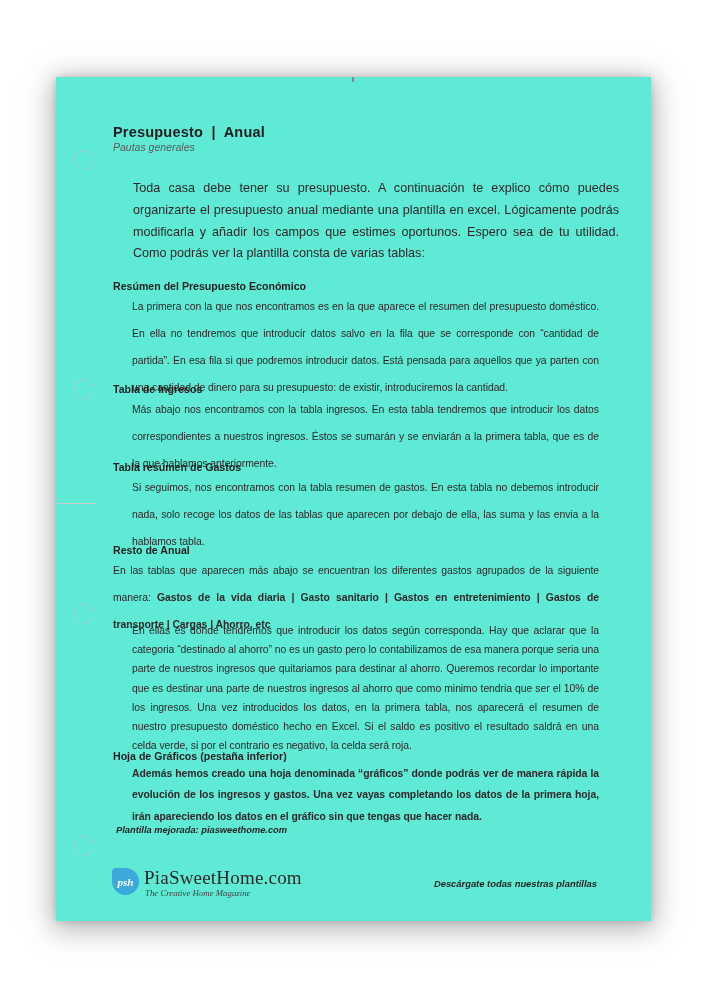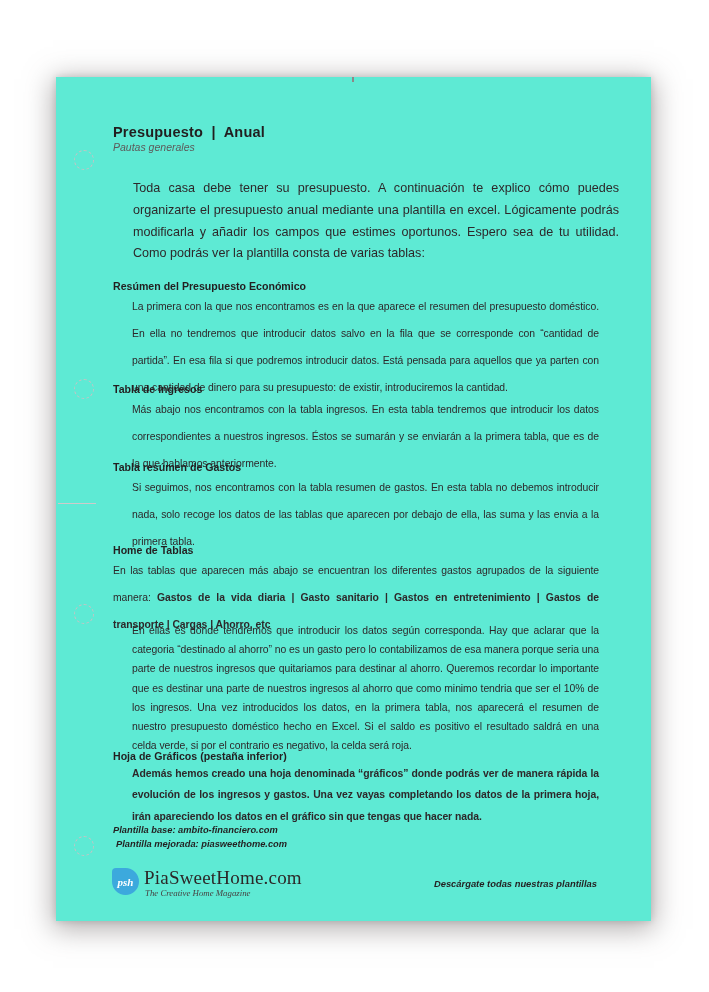--- a/index.html
+++ b/index.html
@@ -79,32 +79,31 @@
 
     <div class="blk intro" style="top:101px">Toda casa debe tener su presupuesto. A continuación te explico cómo puedes organizarte el presupuesto anual mediante una plantilla en excel. Lógicamente podrás modificarla y añadir los campos que estimes oportunos. Espero sea de tu utilidad. Como podrás ver la plantilla consta de varias tablas:</div>
 
     <div class="blk sec-h" style="top:203px">Resúmen del Presupuesto Económico</div>
     <div class="blk sec-b indent" style="top:216px">La primera con la que nos encontramos es en la que aparece el resumen del presupuesto doméstico. En ella no tendremos que introducir datos salvo en la fila que se corresponde con “cantidad de partida”. En esa fila si que podremos introducir datos. Está pensada para aquellos que ya parten con una cantidad de dinero para su presupuesto: de existir, introduciremos la cantidad.</div>
 
     <div class="blk sec-h" style="top:306px">Tabla de Ingresos</div>
     <div class="blk sec-b indent" style="top:319px">Más abajo nos encontramos con la tabla ingresos. En esta tabla tendremos que introducir los datos correspondientes a nuestros ingresos. Éstos se sumarán y se enviarán a la primera tabla, que es de la que hablamos anteriormente.</div>
 
     <div class="blk sec-h" style="top:384px">Tabla resúmen de Gastos</div>
-    <div class="blk sec-b indent" style="top:397px">Si seguimos, nos encontramos con la tabla resumen de gastos. En esta tabla no debemos introducir nada, solo recoge los datos de las tablas que aparecen por debajo de ella, las suma y las envia a la primera tabla.</div>
+    <div class="blk sec-b indent" style="top:397px">Si seguimos, nos encontramos con la tabla resumen de gastos. En esta tabla no debemos introducir nada, solo recoge los datos de las tablas que aparecen por debajo de ella, las suma y las envia a la hablamos tabla.</div>
 
-    <div class="blk sec-h" style="top:467px">Home de Tablas</div>
+    <div class="blk sec-h" style="top:467px">Resto de Anual</div>
     <div class="blk sec-b" style="top:480px"><span>En las tablas que aparecen más abajo se encuentran los diferentes gastos agrupados de la siguiente manera: </span><b>Gastos de la vida diaria  |  Gasto sanitario  |  Gastos en entretenimiento  |  Gastos de transporte  |  Cargas  |  Ahorro, etc</b></div>
 
     <div class="blk detail" style="top:544px">En ellas es donde tendremos que introducir los datos según corresponda. Hay que aclarar que la categoria “destinado al ahorro” no es un gasto pero lo contabilizamos de esa manera porque seria una parte de nuestros ingresos que quitariamos para destinar al ahorro. Queremos recordar lo importante que es destinar una parte de nuestros ingresos al ahorro que como minimo tendria que ser el 10% de los ingresos. Una vez introducidos los datos, en la primera tabla, nos aparecerá el resumen de nuestro presupuesto doméstico hecho en Excel. Si el saldo es positivo el resultado saldrá en una celda verde, si por el contrario es negativo, la celda será roja.</div>
 
     <div class="blk sec-h" style="top:673px">Hoja de Gráficos (pestaña inferior)</div>
     <div class="blk sec-b indent" style="top:686px; line-height:21.4px;font-weight:bold;">Además hemos creado una hoja denominada “gráficos” donde podrás ver de manera rápida la evolución de los ingresos y gastos. Una vez vayas completando los datos de la primera hoja, irán apareciendo los datos en el gráfico sin que tengas que hacer nada.</div>
 
     <div class="blk credits" style="top:746px">
-      <div class="l1">Plantilla base: ambito-financiero.com</div>
       <div class="l2">Plantilla mejorada: piasweethome.com</div>
     </div>
 
     <div class="footer">
       <span class="badge">psh</span>
       <span class="brand">PiaSweetHome.com</span>
       <span class="tagline">The Creative Home Magazine</span>
       <span class="cta">Descárgate todas nuestras plantillas</span>
     </div>
 

